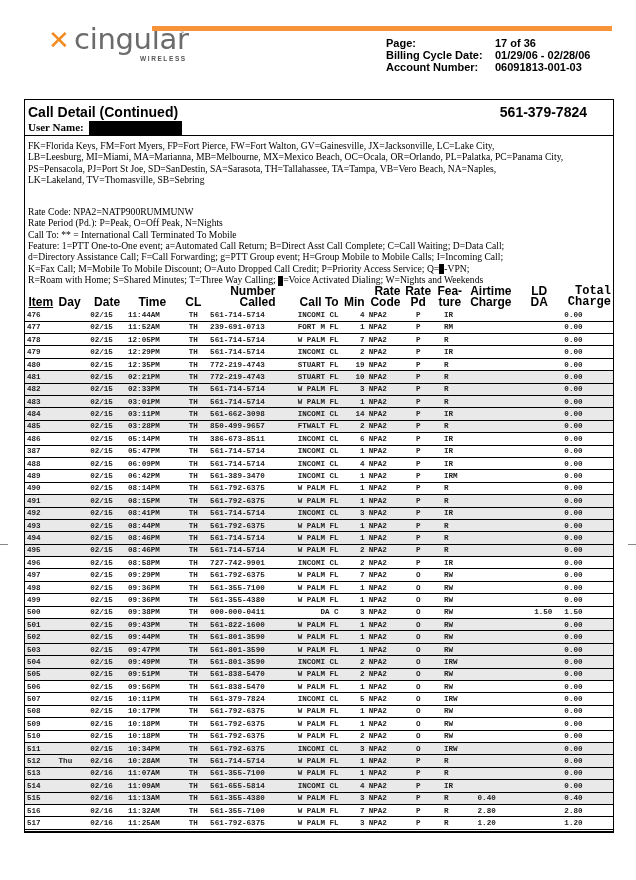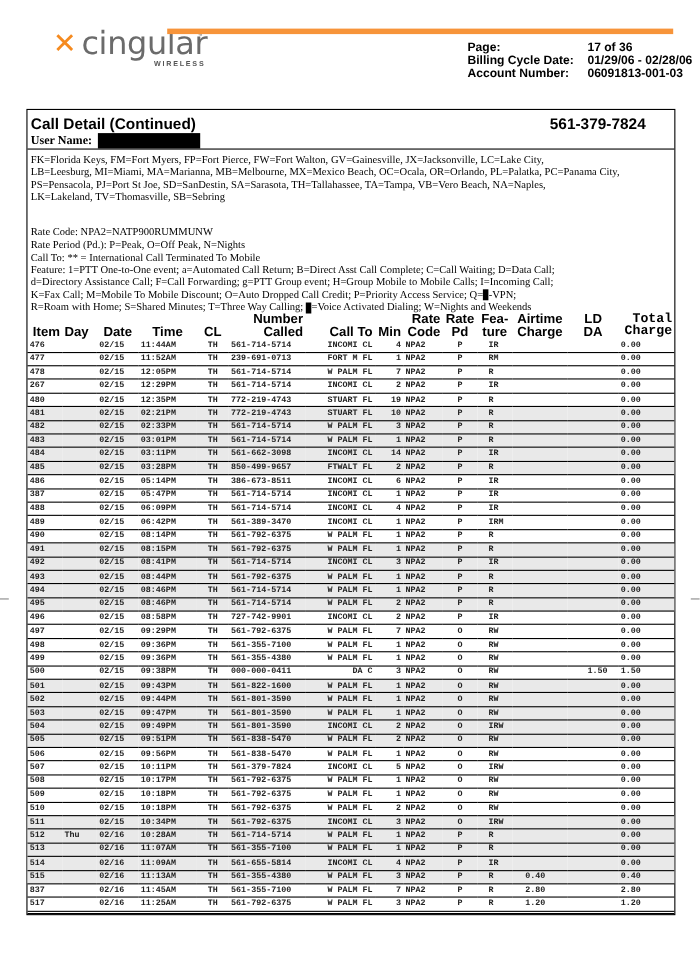--- a/index.html
+++ b/index.html
@@ -5,21 +5,21 @@
   html, body { margin:0; padding:0; background:#fff; }
   body { width:636px; height:880px; position:relative; overflow:hidden; font-family:"Liberation Sans", sans-serif; color:#000; }
   .logo { position:absolute; left:48px; top:24px; width:140px; height:40px; }
   .logo-x { position:absolute; left:0; top:2px; font-family:"DejaVu Sans", sans-serif; font-size:26px; color:#f58a1f; font-weight:bold; line-height:28px; }
   .logo-word { position:absolute; left:26px; top:0; font-family:"DejaVu Sans", sans-serif; font-size:29px; color:#6b6b6b; line-height:30px; letter-spacing:-0.3px; }
   .logo-tm { position:absolute; left:132px; top:6px; font-size:4px; color:#6b6b6b; }
   .logo-sub { position:absolute; left:92px; top:31px; font-size:6.5px; font-weight:bold; color:#555; letter-spacing:1.6px; }
   .orange-bar { position:absolute; left:152px; top:26px; width:460px; height:5px; background:#f7943a; }
   .acct { position:absolute; left:386px; top:37px; font-size:11px; font-weight:bold; line-height:12px; }
   .acct .row { display:flex; }
-  .acct .lbl { width:109px;margin-left:39px; }
+  .acct .lbl { width:109px; }
   .frame { position:absolute; left:24px; top:99px; width:588px; border:1.2px solid #000; }
   .hdr { height:35px; border-bottom:1px solid #000; position:relative; }
   .hdr-title { position:absolute; left:3px; top:4px; font-size:14px; font-weight:bold; }
   .hdr-phone { position:absolute; right:26px; top:4px; font-size:14px; font-weight:bold; }
   .hdr-user { position:absolute; left:3px; top:21px; font-family:"Liberation Serif", serif; font-weight:bold; font-size:11px; }
   .redact { display:inline-block; background:#000; vertical-align:middle; }
   .legend { font-family:"Liberation Serif", serif; font-size:9.6px; line-height:11.3px; padding:4px 3px 0 3px; }
   .legend p { margin:0; }
   .legend .gap { height:21px; }
   table { border-collapse:collapse; width:100%; font-size:8px; }
@@ -79,21 +79,21 @@
     <p>Call To: ** = International Call Terminated To Mobile</p>
     <p>Feature:  1=PTT One-to-One event; a=Automated Call Return; B=Direct Asst Call Complete; C=Call Waiting; D=Data Call;</p>
     <p>d=Directory Assistance Call; F=Call Forwarding; g=PTT Group event; H=Group Mobile to Mobile Calls; I=Incoming Call;</p>
     <p><span>K=Fax Call; M=Mobile To Mobile Discount; O=Auto Dropped Call Credit; P=Priority Access Service; Q=</span><span class="redact" style="width:5px;height:10px;"></span><span>-VPN;</span></p>
     <p><span>R=Roam with Home; S=Shared Minutes; T=Three Way Calling; </span><span class="redact" style="width:5px;height:10px;"></span><span>=Voice Activated Dialing; W=Nights and Weekends</span></p>
   </div>
 
   <table>
     <thead>
       <tr>
-        <th style="text-align:right;width:26px;"><span>Item</span></th>
+        <th style="text-align:center;width:26px;text-decoration:underline;"><span>Item</span></th>
         <th style="text-align:left;width:26px;"><span>Day</span></th>
         <th class="c" style="width:32px;"><span>Date</span></th>
         <th class="c" style="width:46px;"><span>Time</span></th>
         <th class="c" style="width:24px;"><span>CL</span></th>
         <th class="r" style="width:62px;"><span>Number</span><br><span>Called</span></th>
         <th class="r" style="width:56px;"><span>Call To</span></th>
         <th class="r" style="width:18px;"><span>Min</span></th>
         <th class="r" style="width:28px;"><span>Rate</span><br><span>Code</span></th>
         <th class="c" style="width:22px;"><span>Rate</span><br><span>Pd</span></th>
         <th class="c" style="width:26px;"><span>Fea-</span><br><span>ture</span></th>
@@ -145,21 +145,21 @@
           <td class="r">W PALM FL</td>
           <td class="r">7</td>
           <td>NPA2</td>
           <td class="c">P</td>
           <td style="padding-left: 10px;">R</td>
           <td style="padding-left: 12px;"></td>
           <td class="r" style="padding-right: 10px;"></td>
           <td>0.00</td>
         </tr>
         <tr>
-          <td>267</td>
+          <td>479</td>
           <td></td>
           <td>02/15</td>
           <td>12:29PM</td>
           <td class="c">TH</td>
           <td>561-714-5714</td>
           <td class="r">INCOMI CL</td>
           <td class="r">2</td>
           <td>NPA2</td>
           <td class="c">P</td>
           <td style="padding-left: 10px;">IR</td>
@@ -737,24 +737,24 @@
           <td class="r">W PALM FL</td>
           <td class="r">3</td>
           <td>NPA2</td>
           <td class="c">P</td>
           <td style="padding-left: 10px;">R</td>
           <td style="padding-left: 12px;">0.40</td>
           <td class="r" style="padding-right: 10px;"></td>
           <td>0.40</td>
         </tr>
         <tr>
-          <td>837</td>
+          <td>516</td>
           <td></td>
           <td>02/16</td>
-          <td>11:45AM</td>
+          <td>11:32AM</td>
           <td class="c">TH</td>
           <td>561-355-7100</td>
           <td class="r">W PALM FL</td>
           <td class="r">7</td>
           <td>NPA2</td>
           <td class="c">P</td>
           <td style="padding-left: 10px;">R</td>
           <td style="padding-left: 12px;">2.80</td>
           <td class="r" style="padding-right: 10px;"></td>
           <td>2.80</td>

